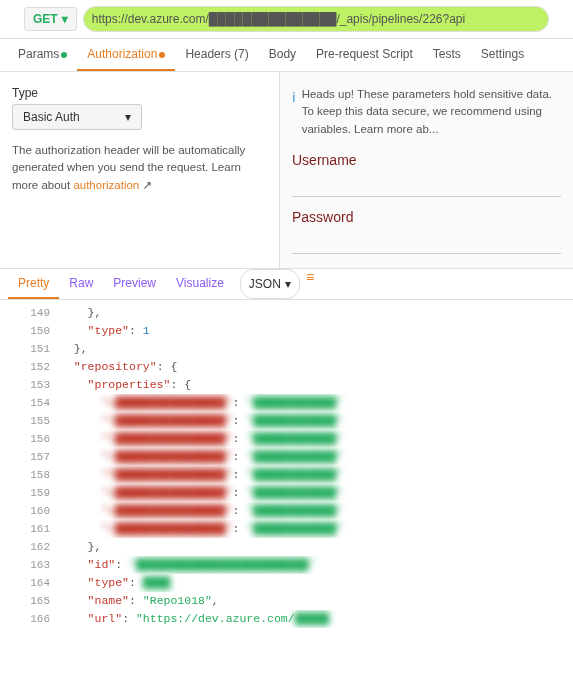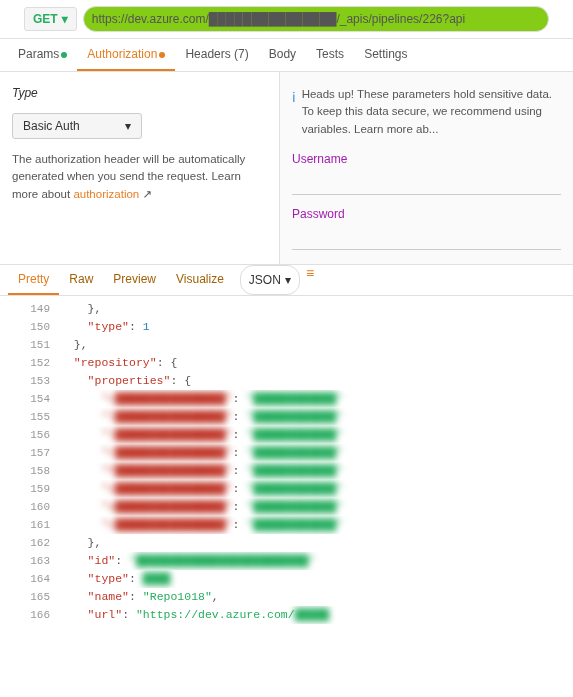--- a/index.html
+++ b/index.html
@@ -34,21 +34,21 @@
       cursor: pointer;
       gap: 4px;
     }
     .url-bar {
       flex: 1;
       border: 1px solid #ddd;
       border-radius: 13px;
       padding: 5px 8px;
       font-size: 12px;
       color: #555;
-      background: #84cc16;
+      background: #bef264;
       overflow: hidden;
       text-overflow: ellipsis;
       white-space: nowrap;
     }
 
     
     .tab-nav {
       display: flex;
       border-bottom: 1px solid #e0e0e0;
       background: #fff;
@@ -89,22 +89,21 @@
     }
     .auth-right {
       flex: 1;
       padding: 14px 12px;
       background: #fafafa;
     }
 
     .type-label {
       font-size: 12px;
       color: #333;
-      margin-bottom: 13px;
-      font-style: italic;
+      margin-bottom: 4px;
     }
     .type-select {
       display: flex;
       align-items: center;
       border: 1px solid #ccc;
       border-radius: 3px;
       padding: 5px 10px;
       background: #f5f5f5;
       font-size: 12px;
       cursor: pointer;
@@ -133,22 +132,22 @@
     }
     .info-icon {
       color: #3498db;
       font-size: 14px;
       flex-shrink: 0;
       margin-top: 1px;
     }
 
     .field-group { margin-top: 12px; }
     .field-label {
-      font-size: 12px;
-      color: #a21caf;
+      font-size: 14px;
+      color: #7f1d1d;
       margin-bottom: 6px;
     }
     .field-input {
       width: 100%;
       border: none;
       border-bottom: 1px solid #ccc;
       padding: 4px 0;
       font-size: 12px;
       background: transparent;
       outline: none;
@@ -157,21 +156,21 @@
     
     .body-tab-nav {
       display: flex;
       border-bottom: 1px solid #e0e0e0;
       background: #fff;
       padding: 0 8px;
     }
     .body-tab-item {
       padding: 7px 10px;
       font-size: 12px;
-      color: #a16207;
+      color: #8b5cf6;
       cursor: pointer;
     }
     .body-tab-item.active {
       color: #e67e22;
       border-bottom: 2px solid #e67e22;
     }
     .fmt-select {
       display: flex;
       align-items: center;
       border: 1px solid #ddd;
@@ -246,20 +245,23 @@
   <div class="tab-item active">
     <span>Authorization</span><span class="tab-dot dot-orange"></span>
   </div>
   <div class="tab-item">
     <span>Headers (7)</span>
   </div>
   <div class="tab-item">
     <span>Body</span>
   </div>
   <div class="tab-item">
+    <span>Pre-request Script</span>
+  </div>
+  <div class="tab-item">
     <span>Tests</span>
   </div>
   <div class="tab-item">
     <span>Settings</span>
   </div>
 </div>
 
 <div class="auth-panel">
   <div class="auth-left">
     <div class="type-label">Type</div>

